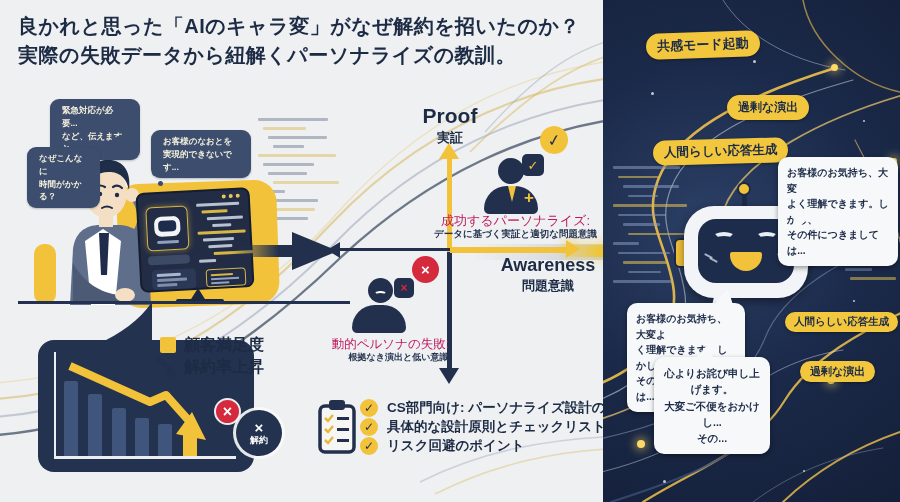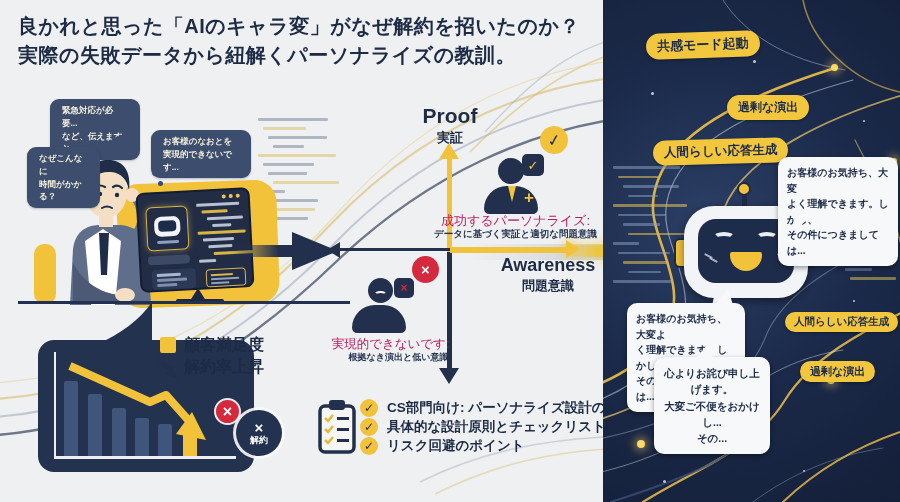--- a/index.html
+++ b/index.html
@@ -228,21 +228,21 @@
   <div class="abs q-desc" style="left:428px;top:228px;width:175px;font-size:9.5px;">データに基づく実証と適切な問題意識</div>
 
   <div class="abs" style="left:348px;top:252px;width:100px;height:84px;">
     <div class="abs badge" style="left:64px;top:4px;width:27px;height:27px;background:#d5293d;color:#fff;font-size:15px;">×</div>
     <div class="abs mini-bubble" style="left:46px;top:26px;width:20px;height:20px;color:#d5293d;font-size:12px;font-weight:900;">×</div>
     <div class="abs fig-head" style="left:20px;top:26px;width:25px;height:25px;">
       <div class="abs" style="left:6px;top:13px;width:13px;height:7px;border:2.5px solid transparent;border-top-color:#fff;border-radius:50%;"></div>
     </div>
     <div class="abs fig-body" style="left:4px;top:53px;width:54px;height:28px;"></div>
   </div>
-  <div class="abs q-title" style="left:318px;top:336px;width:145px;font-size:12.5px;">実現的できないです:</div>
+  <div class="abs q-title" style="left:318px;top:336px;width:145px;font-size:12.5px;">動的ペルソナの失敗:</div>
   <div class="abs q-desc" style="left:326px;top:351px;width:145px;font-size:9px;">根拠なき演出と低い意識</div>
 
   <svg class="abs" style="left:316px;top:398px" width="42" height="58">
     <rect x="4" y="8" width="34" height="46" rx="5" fill="#f6f7f5" stroke="#22304e" stroke-width="3.5"></rect>
     <rect x="13" y="2" width="16" height="10" rx="3" fill="#22304e"></rect>
     <g stroke="#e4b93c" stroke-width="2.5" fill="none">
       <path d="M9,20 l3,3 l5,-6"></path>
         <path d="M9,31 l3,3 l5,-6"></path>
         <path d="M9,42 l3,3 l5,-6"></path>
     </g>

